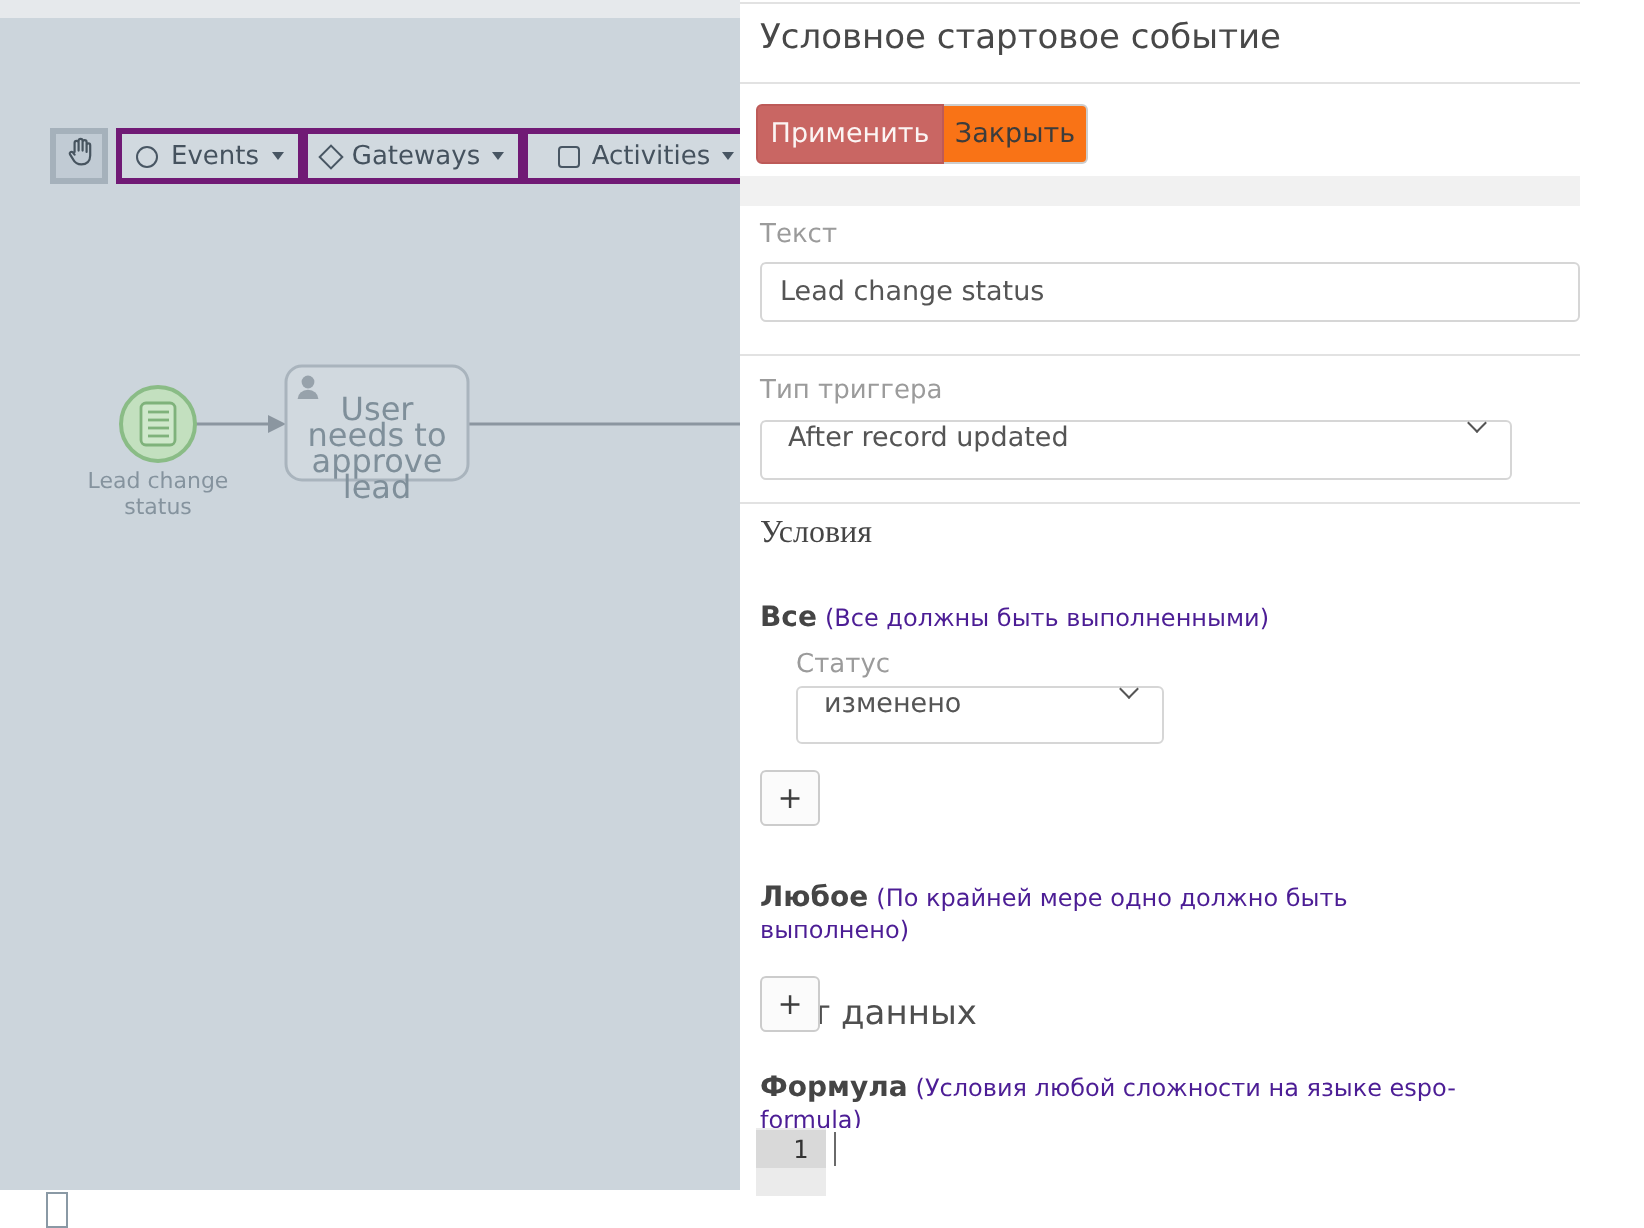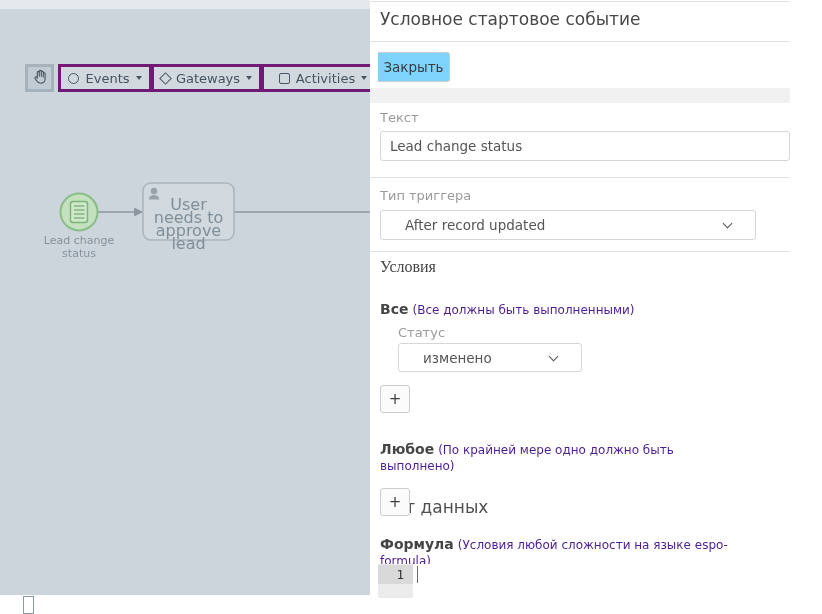--- a/index.html
+++ b/index.html
@@ -38,26 +38,26 @@
   .diagram-svg { position:absolute; left:0; top:0; }
   .start-label { position:absolute; left:39px; top:234px; width:80px; text-align:center; font-size:11px; line-height:13px; color:#85939e; }
   .task-label { position:absolute; left:146px; top:198px; width:85px; text-align:center; font-size:16px; line-height:13px; color:#7f8f9a; }
 
   
   .side-panel { position:absolute; left:370px; top:0; width:371px; height:614px; background:#ffffff; }
   .hairline { position:absolute; left:0; width:420px; height:0; border-top:1px solid #e2e2e2; }
   .panel-title { position:absolute; left:10px; top:9px; font-size:17px; color:#484848; }
   .panel-btn-row { position:absolute; left:8px; top:52px; display:flex; }
   .btn-apply { width:94px; height:30px; background:#c96663; color:#fbf4f3; font-size:13.5px; border:1px solid #bd5a58; border-radius:3px 0 0 3px; display:flex; align-items:center; justify-content:center; cursor:pointer; }
-  .btn-close { width:72px; height:30px; background:#7dd3fc; color:#3c3c3c; font-size:13.5px; border:1px solid #cdcdcd; border-left:none; border-radius:0 3px 3px 0; display:flex; align-items:center; justify-content:center; cursor:pointer; }
+  .btn-close { width:72px; height:30px; background:#f97316; color:#3c3c3c; font-size:13.5px; border:1px solid #cdcdcd; border-left:none; border-radius:0 3px 3px 0; display:flex; align-items:center; justify-content:center; cursor:pointer; }
   .gray-band { position:absolute; left:0; top:88px; width:420px; height:15px; background:#f1f1f1; }
 
   .field-label { position:absolute; left:10px; font-size:13px; color:#9b9b9b; }
   .text-input { position:absolute; left:10px; top:131px; width:410px; height:30px; border:1px solid #d6d6d6; border-radius:3px; padding:0 9px; font-size:13.5px; color:#555; font-family:inherit; background:#fff; }
-  .fake-select { position:absolute; border:1px solid #d6d6d6; border-radius:3px; background:#fff; display:flex; align-items:center; padding:0 24px; font-size:13.5px; color:#555; cursor:pointer; height:30px; }
+  .fake-select { position:absolute; border:1px solid #d6d6d6; border-radius:3px; background:#fff; display:flex; align-items:flex-start; padding:0 13px; font-size:13.5px; color:#555; cursor:pointer; height:30px; }
   .chev { width:7px; height:7px; border-right:1.8px solid #555; border-bottom:1.8px solid #555; transform:rotate(45deg); margin-left:auto; margin-top:-3px; }
 
   .section-head { position:absolute; left:10px; font-size:16px; color:#454545;font-family:Liberation Serif, serif; }
   .group-row { position:absolute; left:10px; font-size:14px; color:#454545; font-weight:bold; }
   .group-hint { font-size:12px; color:#4c1d95; font-weight:normal; margin-left:4px; }
   .no-data { position:absolute; left:12px; font-size:17px; color:#4f4f4f;margin-top:35px; }
   .plus-btn { position:absolute; left:10px; width:30px; height:28px; background:#fbfbfb; border:1px solid #cccccc; border-radius:3px; font-size:15px; color:#3e3e3e; display:flex; align-items:center; justify-content:center; cursor:pointer; }
 
   .formula-editor { position:absolute; left:8px; top:564px; width:404px; height:34px; background:#ffffff; }
   .gutter { position:absolute; left:0; top:0; width:35px; height:34px; background:#ebebeb; }
@@ -122,20 +122,21 @@
   <div class="start-label">Lead change status</div>
   <div class="task-label">User needs to approve lead</div>
 </div>
 
 <div class="side-panel">
   <div class="hairline" style="top:1px"></div>
   <div class="panel-title">Условное стартовое событие</div>
   <div class="hairline" style="top:41px"></div>
 
   <div class="panel-btn-row">
+    <div class="btn-apply">Применить</div>
     <div class="btn-close">Закрыть</div>
   </div>
   <div class="gray-band"></div>
 
   <div class="field-label" style="top:110px">Текст</div>
   <input class="text-input" type="text" value="Lead change status" style="">
 
   <div class="hairline" style="top:177px"></div>
   <div class="field-label" style="top:188px">Тип триггера</div>
   <div class="fake-select" style="left:10px; top:210px; width:376px;">

